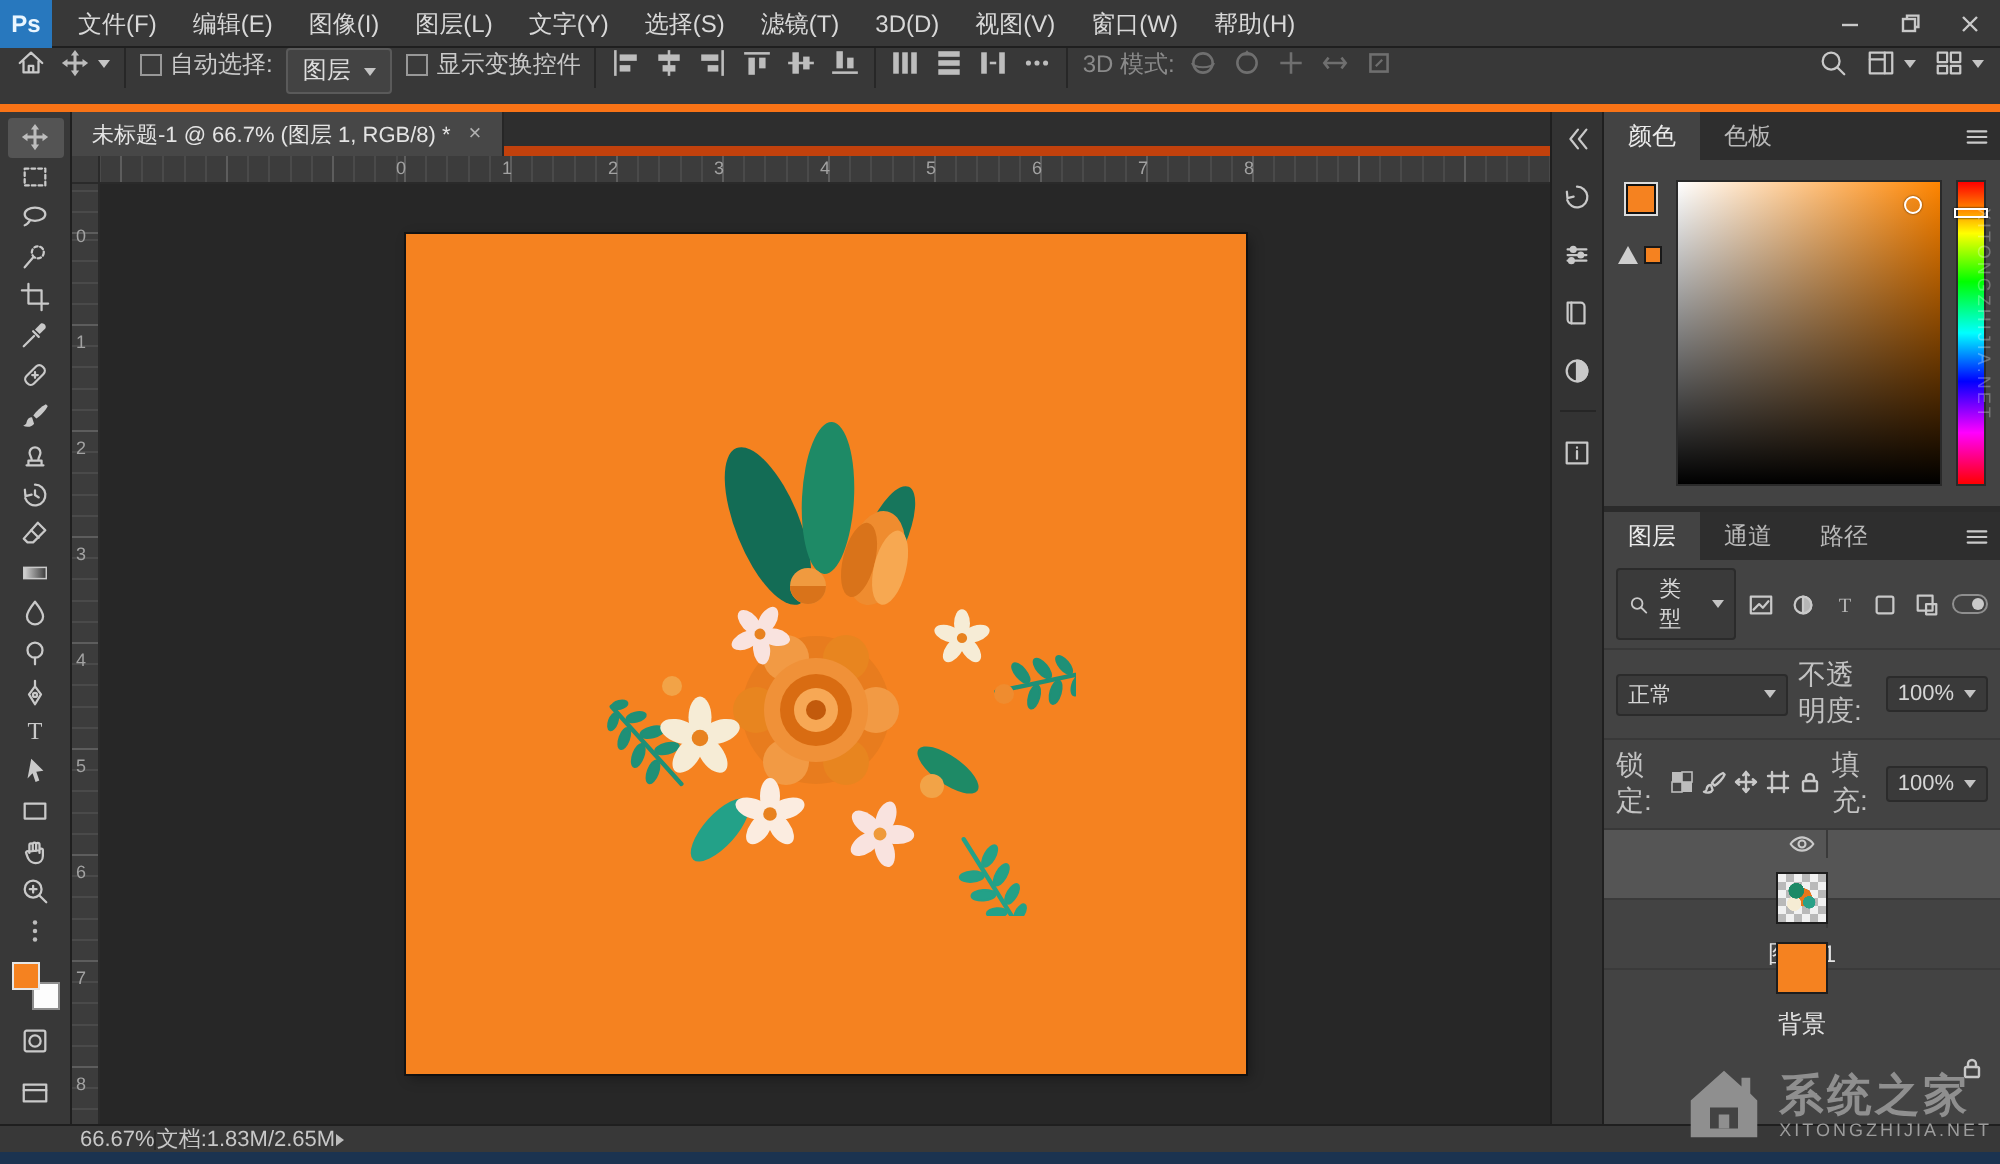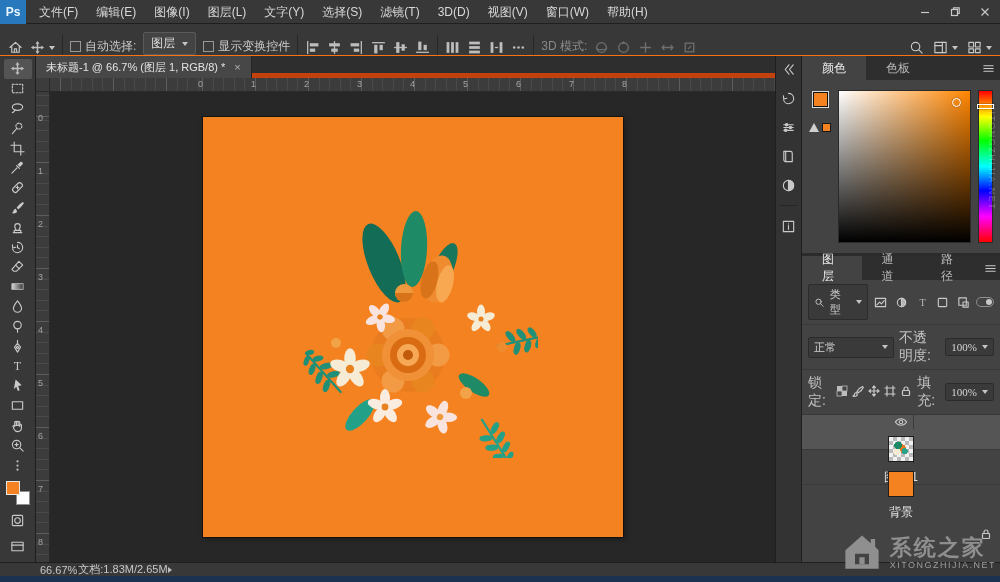--- a/index.html
+++ b/index.html
@@ -10,21 +10,21 @@
   
   .menubar{height:24px; background:#383838; border-bottom:1px solid #1f1f1f; display:flex; align-items:center;}
   .ps-logo{width:26px; height:24px; background:#2878be; color:#eaf6ff; font-weight:bold; font-size:12px; display:grid; place-items:center;}
   .menus{display:flex; align-items:center; margin-left:4px;}
   .menu-item{padding:0 9px; line-height:24px; color:#d8d8d8; font-size:12px; cursor:default;}
   .wincontrols{margin-left:auto; display:flex; height:24px;}
   .winbtn{width:30px; display:grid; place-items:center;}
   .winbtn svg{width:10px; height:10px; stroke:#c9c9c9; fill:none; stroke-width:1.2;}
 
   
-  .optionsbar{height:32px; background:#383838; border-bottom:1px solid #f97316; display:flex; align-items:flex-end; padding:0 8px; gap:7px; white-space:nowrap;}
+  .optionsbar{height:32px; background:#383838; border-bottom:4px solid #f97316; display:flex; align-items:flex-start; padding:0 8px; gap:7px; white-space:nowrap;}
   .sep{width:1px; height:20px; background:#272727; flex:0 0 1px;}
   .obtn{display:flex; align-items:center; gap:4px; color:#c5c5c5;}
   .obtn svg{width:15px; height:15px;}
   .ti{stroke:#c9c9c9; fill:none; stroke-width:1.2; stroke-linecap:round; stroke-linejoin:round;}
   .fi{fill:#bdbdbd; stroke:none;}
   .fi-dim{fill:#6f6f6f; stroke:none;}
   .lbl{font-size:12px; color:#c9c9c9;}
   .lbl-dim{font-size:12px; color:#8a8a8a;}
   .cb{width:11px; height:11px; border:1px solid #989898; background:#3a3a3a; display:inline-block;}
   .dropdown{display:flex; align-items:center; gap:7px; background:#434343; border:1px solid #5a5a5a; border-radius:2px; padding:2px 7px; font-size:12px; color:#dedede;}
@@ -70,42 +70,42 @@
 
   
   .strip{width:26px; background:#333333; border-left:1px solid #1f1f1f; display:flex; flex-direction:column; align-items:center; padding-top:4px; gap:11px;}
   .strip .sicon{width:18px; height:18px; display:grid; place-items:center;}
   .strip svg{width:15px; height:15px;}
   .strip .hsep{width:18px; height:1px; background:#262626;}
 
   
   .panels{width:199px; background:#333333; border-left:1px solid #1f1f1f; display:flex; flex-direction:column;}
   .panel-tabs{height:24px; background:#2e2e2e; display:flex; align-items:stretch;}
-  .ptab{padding:0 20px; display:flex; align-items:center; font-size:12px; color:#b9b9b9;}
+  .ptab{padding:0 12px; display:flex; align-items:center; font-size:12px; color:#b9b9b9;}
   .ptab.active{background:#434343; color:#ececec;}
   .panel-menu{margin-left:auto; width:24px; display:grid; place-items:center;}
   .panel-menu svg{width:13px; height:13px;}
   .panel-gap{height:3px; background:#2b2b2b;}
 
   .color-body{height:173px; background:#434343; display:flex; gap:7px; padding:10px 7px;}
   .fgbg-col{width:22px; display:flex; flex-direction:column; align-items:center; gap:16px; padding-top:2px;}
   .fg-swatch{width:15px; height:15px; background:var(--fg); border:1px solid #111; outline:1px solid #dcdcdc;}
   .gamut{display:flex; align-items:center; gap:3px;}
   .warn-tri{width:0; height:0; border-left:5px solid transparent; border-right:5px solid transparent; border-bottom:9px solid #cfcfcf;}
   .gamut-swatch{width:9px; height:9px; background:var(--fg); border:1px solid #191919;}
   .sat-square{flex:1; position:relative; border:1px solid #2a2a2a;
     background:linear-gradient(to top,#000,rgba(0,0,0,0)),linear-gradient(to right,#fff,#ff8500);}
   .sat-cursor{position:absolute; right:9px; top:7px; width:9px; height:9px; border:1.5px solid #fff; border-radius:50%; box-shadow:0 0 1px rgba(0,0,0,.8);}
   .hue-bar{width:15px; position:relative; border:1px solid #2a2a2a;
     background:linear-gradient(to bottom,#f00,#ff0 17%,#0f0 33%,#0ff 50%,#00f 66%,#f0f 83%,#f00);}
   .hue-cursor{position:absolute; left:-2px; right:-2px; top:13px; height:5px; border:1px solid #fff; box-shadow:0 0 1px #000;}
 
   .layers-panel{flex:1; display:flex; flex-direction:column; background:#434343;}
   .prow{display:flex; align-items:center; gap:5px; padding:4px 6px; border-bottom:1px solid #383838;}
-  .mini-dd{display:flex; align-items:center; gap:5px; background:#3a3a3a; border:1px solid #2b2b2b; border-radius:2px; padding:2px 5px; font-size:11px; color:#d5d5d5;font-family:Liberation Serif, serif;}
+  .mini-dd{display:flex; align-items:center; gap:5px; background:#3a3a3a; border:1px solid #2b2b2b; border-radius:2px; padding:2px 5px; font-size:11px; color:#d5d5d5;}
   .ficon{width:16px; height:16px; display:grid; place-items:center;}
   .ficon svg{width:13px; height:13px;}
   .toggle{margin-left:auto; width:18px; height:10px; border:1px solid #8f8f8f; border-radius:5px; position:relative;}
   .toggle::after{content:""; position:absolute; right:1px; top:1px; width:6px; height:6px; border-radius:50%; background:#c9c9c9;}
   .small-lbl{font-size:14px; color:#c2c2c2;}
   .lock-icons{display:flex; gap:4px; align-items:center;}
   .lock-icons svg{width:12px; height:12px;}
 
   .layer-row{height:35px; display:flex; align-items:center; gap:7px; border-bottom:1px solid #3a3a3a;flex-direction:column;}
   .layer-row.selected{background:#555555;}

